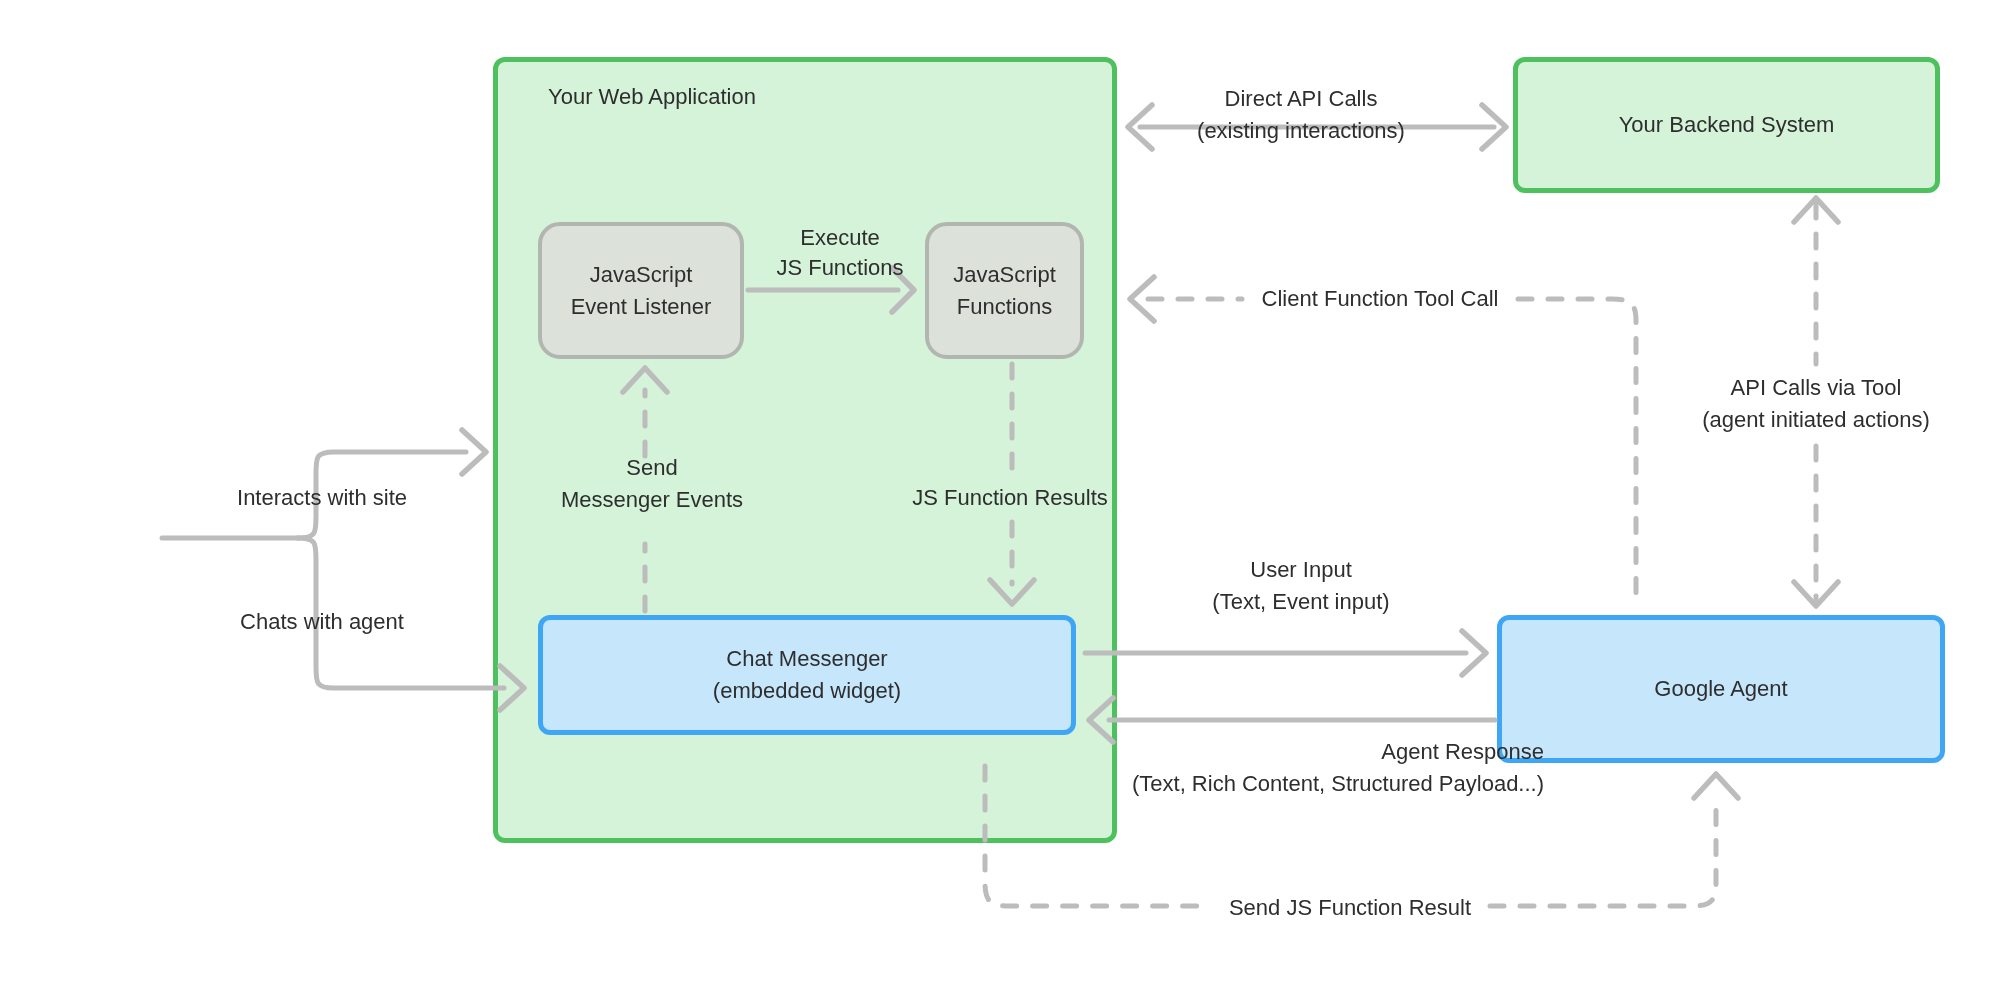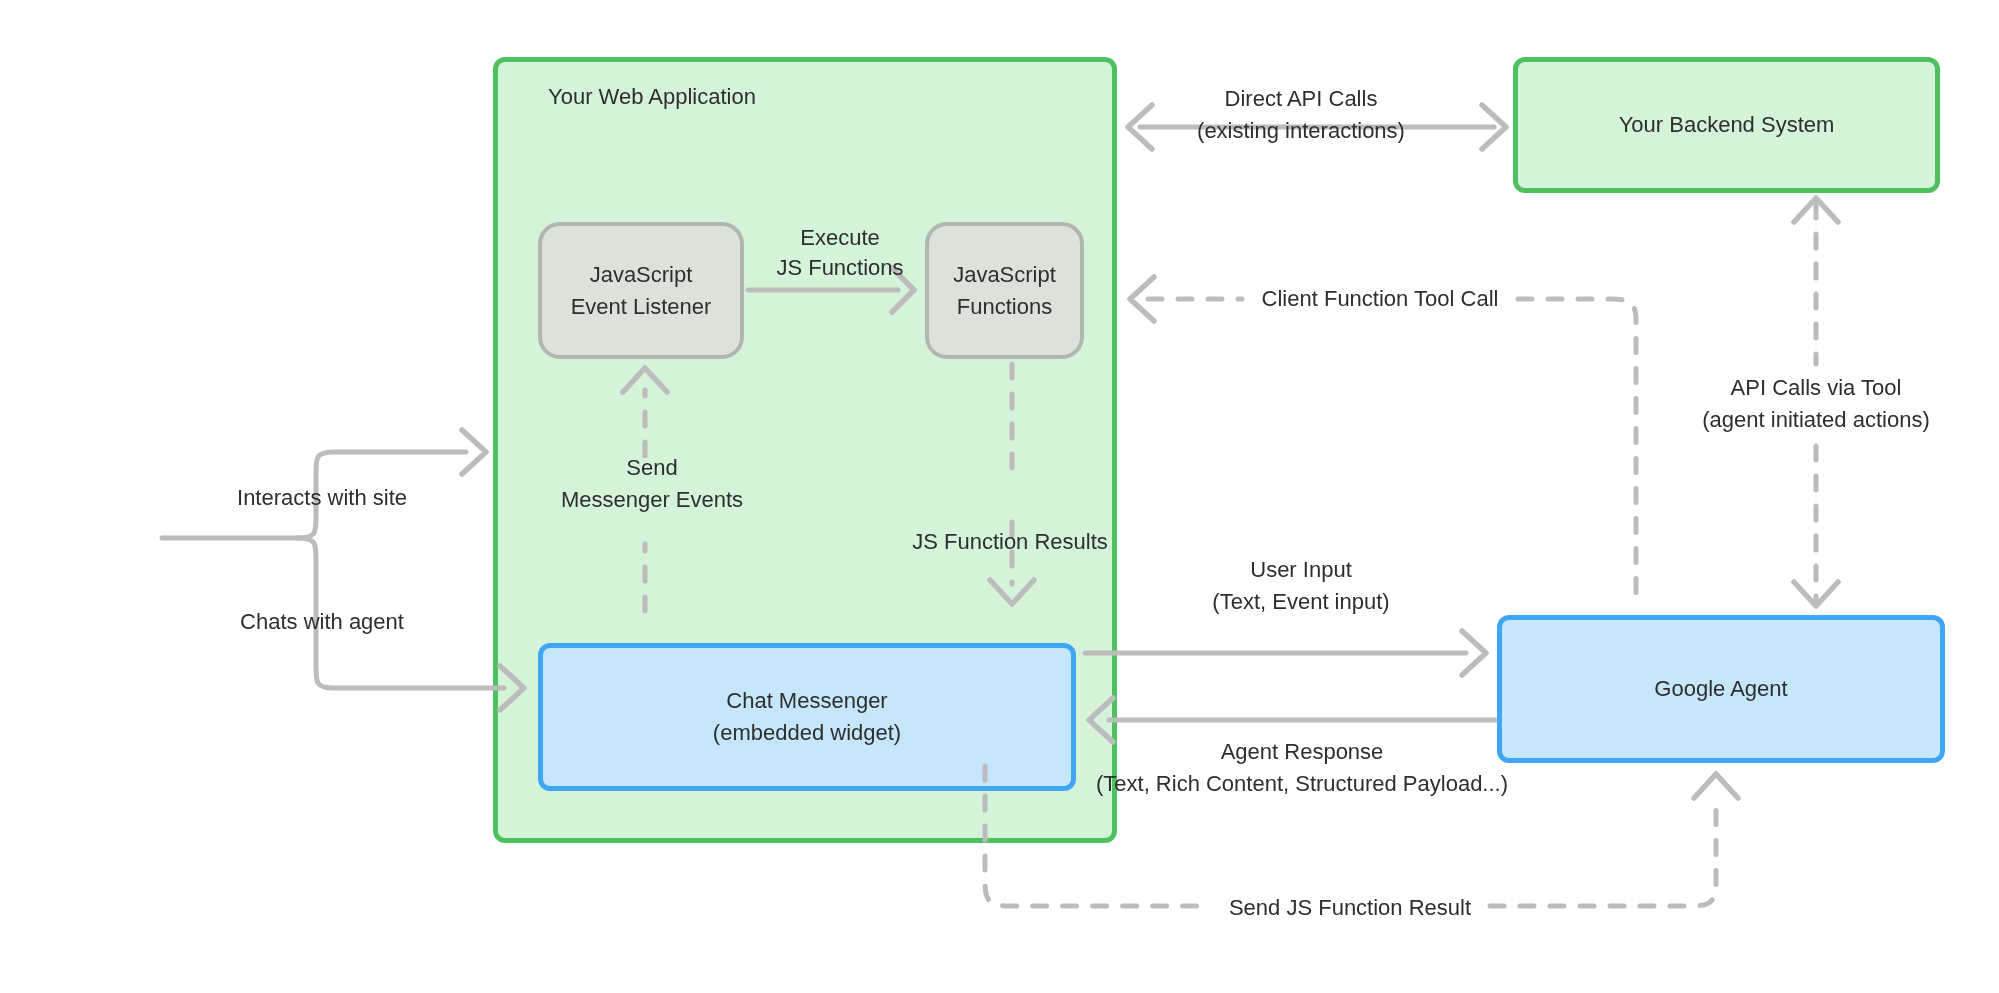--- a/index.html
+++ b/index.html
@@ -20,21 +20,21 @@
     font-size:22px;line-height:32px;text-align:center;
   }
   .node span{display:block;}
   .green{background:var(--green-fill);border:5px solid var(--green-border);}
   .gray{background:var(--gray-fill);border:4px solid var(--gray-border);border-radius:22px;}
   .blue{background:var(--blue-fill);border:5px solid var(--blue-border);}
   #web-app{left:493px;top:57px;width:624px;height:786px;}
   #backend{left:1513px;top:57px;width:427px;height:136px;}
   #event-listener{left:538px;top:222px;width:206px;height:137px;}
   #js-functions{left:925px;top:222px;width:159px;height:137px;}
-  #chat-messenger{left:538px;top:643px;width:538px;height:148px;}
+  #chat-messenger{left:538px;top:615px;width:538px;height:120px;}
   #google-agent{left:1497px;top:615px;width:448px;height:148px;}
   #user-circle{
     position:absolute;left:46px;top:481px;width:115px;height:115px;box-sizing:border-box;
     border-radius:50%;background:var(--red-fill);border:6px solid var(--red-border);
     display:flex;align-items:center;justify-content:center;font-size:22px;
   }
   svg.wires{position:absolute;left:0;top:0;pointer-events:none;}
   svg .s{stroke:var(--arrow);stroke-width:5;fill:none;stroke-linecap:round;stroke-linejoin:round;}
   svg .d{stroke:var(--arrow);stroke-width:5;fill:none;stroke-linecap:round;stroke-linejoin:round;stroke-dasharray:14 16;}
   svg .h{stroke:var(--arrow);stroke-width:5.5;fill:none;stroke-linecap:round;stroke-linejoin:round;}
@@ -153,21 +153,21 @@
   <div class="lbl" style="left:840px;top:223px;line-height:30px;">
     <span>Execute</span>
     <span>JS Functions</span>
   </div>
 
   <div class="lbl" style="left:646px;top:452px;margin-left:6px;">
     <span>Send</span>
     <span>Messenger Events</span>
   </div>
 
-  <div class="lbl" style="left:1010px;top:482px;margin-top:44px;">
+  <div class="lbl" style="left:1010px;top:482px;">
     <span>JS Function Results</span>
   </div>
 
   <div class="lbl" style="left:1301px;top:47px;margin-top:36px;">
     <span>Direct API Calls</span>
     <span>(existing interactions)</span>
   </div>
 
   <div class="lbl" style="left:1380px;top:283px;">
     <span>Client Function Tool Call</span>
@@ -176,21 +176,21 @@
   <div class="lbl" style="left:1301px;top:554px;">
     <span>User Input</span>
     <span>(Text, Event input)</span>
   </div>
 
   <div class="lbl" style="left:1816px;top:372px;">
     <span>API Calls via Tool</span>
     <span>(agent initiated actions)</span>
   </div>
 
-  <div class="lbl" style="left:1302px;top:736px;">
+  <div class="lbl" style="left:1338px;top:736px;text-align:right;">
     <span>Agent Response</span>
     <span>(Text, Rich Content, Structured Payload...)</span>
   </div>
 
   <div class="lbl" style="left:1350px;top:892px;">
     <span>Send JS Function Result</span>
   </div>
 
 </div>
 

